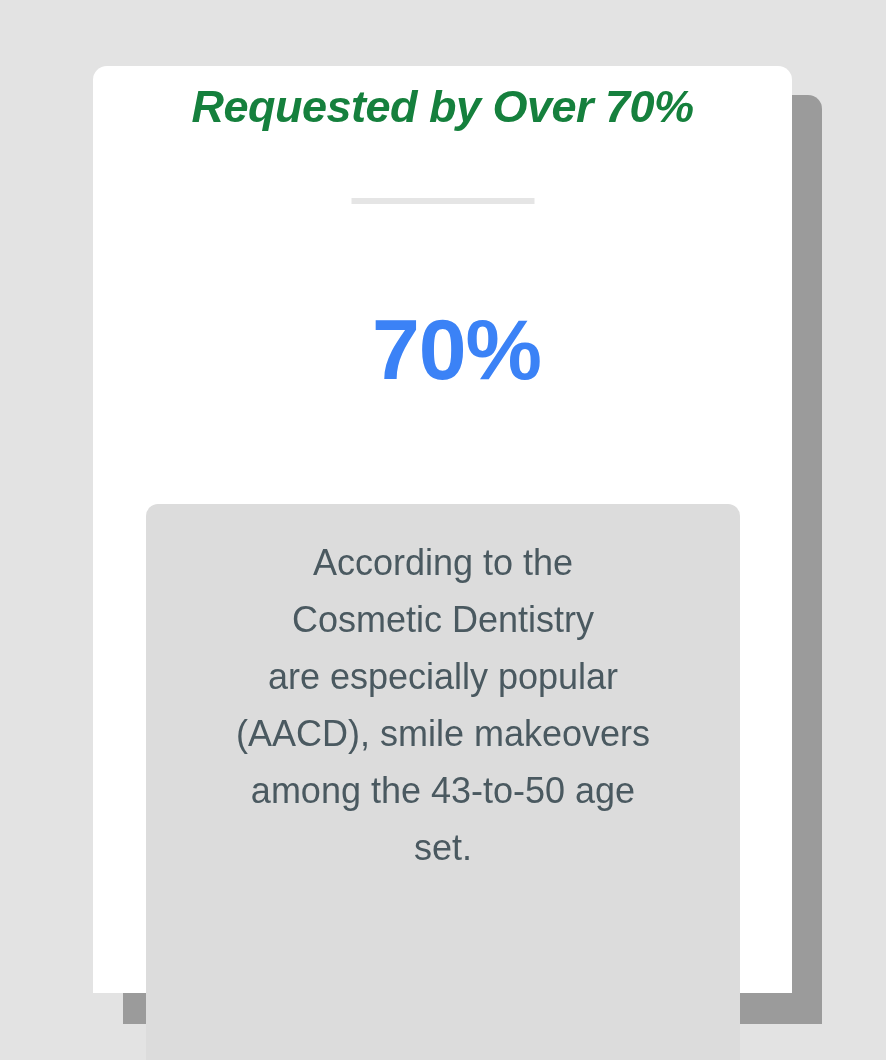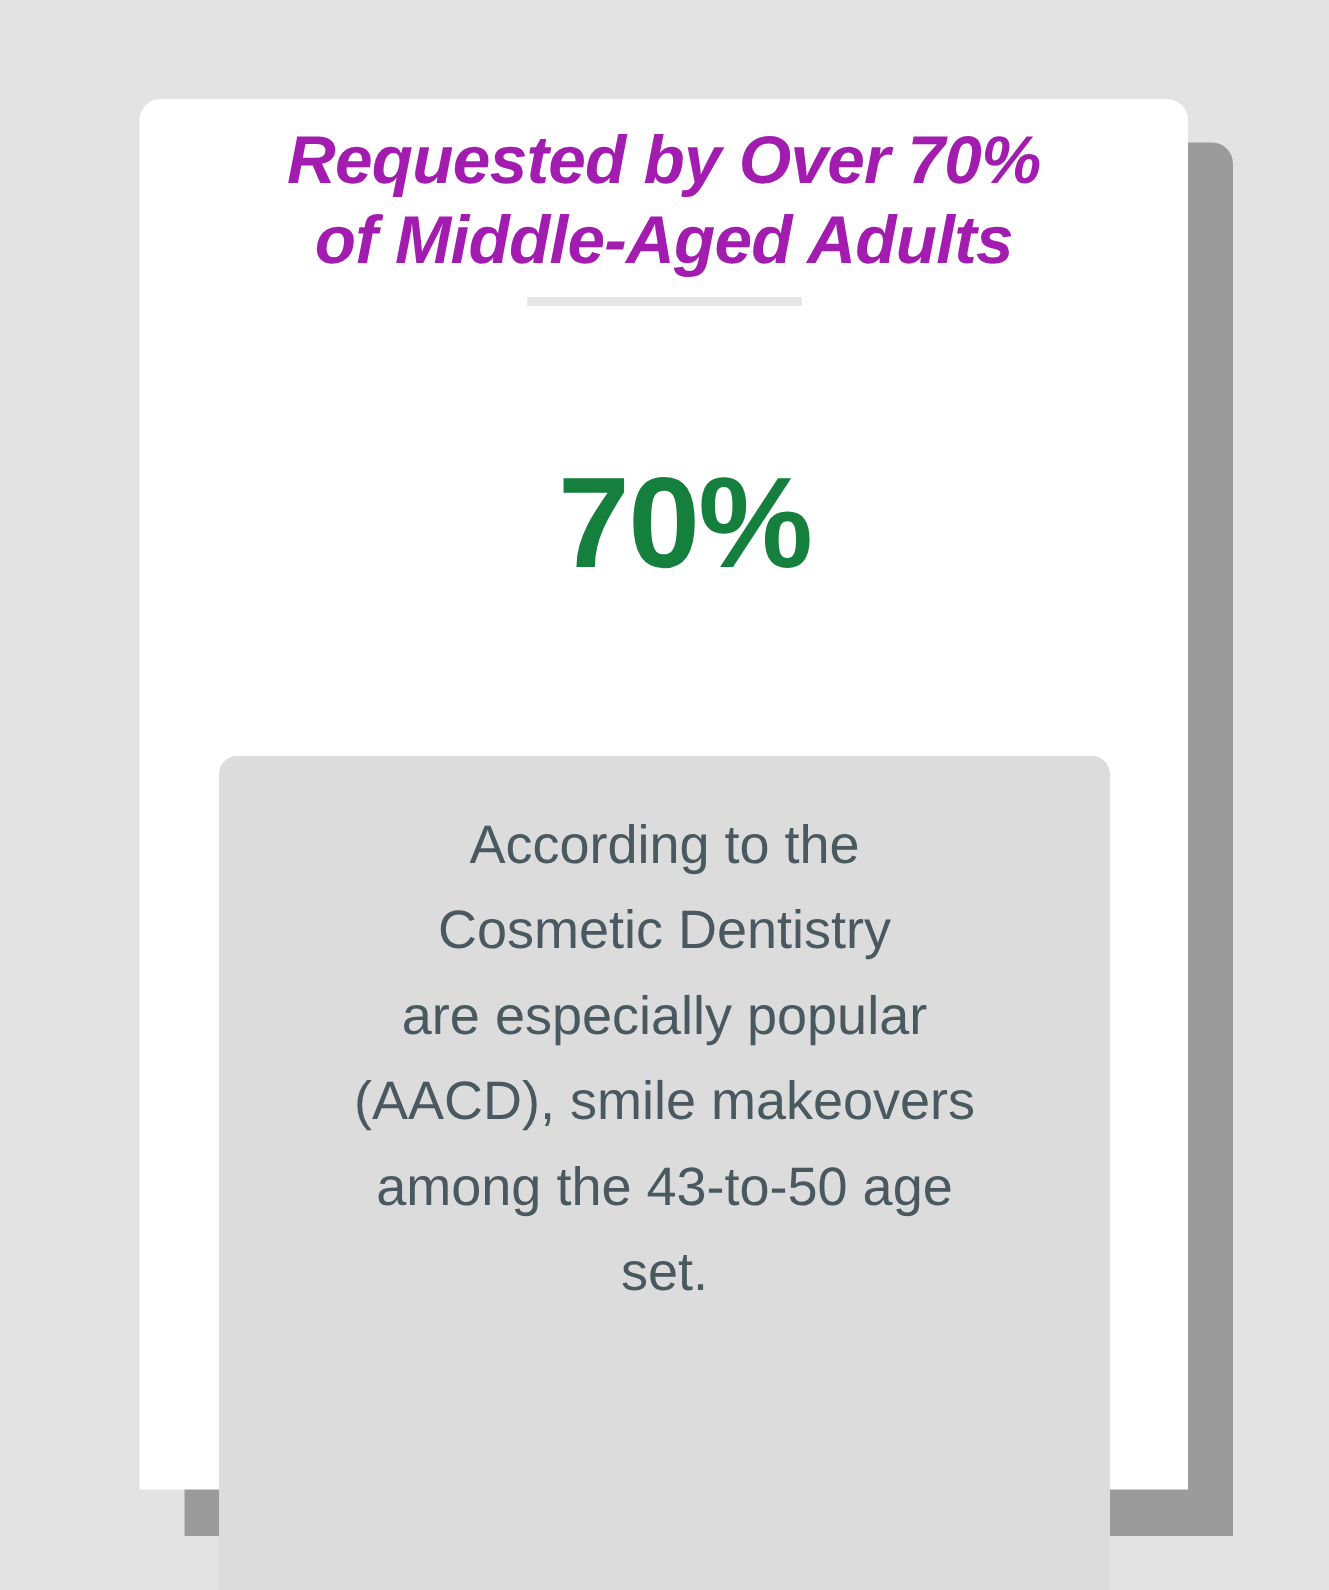--- a/index.html
+++ b/index.html
@@ -83,28 +83,27 @@
 </style>
 </head>
 <body>
 
 <div class="canvas" style="background-color: rgb(227, 227, 227);">
 
   <div class="card-shadow" style="background-color: rgb(155, 155, 155);"></div>
 
   <div class="stat-card" style="background-color: rgb(255, 255, 255);">
 
-    <div class="card-title" style="color: #a21caf;">
+    <div class="card-title" style="color: #15803d;">
       <div>Requested by Over 70%</div>
-      <div>of Middle-Aged Adults</div>
     </div>
 
     <div class="title-divider" style="background-color: rgb(229, 229, 229);"></div>
 
-    <div class="stat-value" style="color: #15803d; padding-left: 28px;">70%</div>
+    <div class="stat-value" style="color: #3b82f6; padding-left: 28px;">70%</div>
 
     <div class="info-box" style="background-color: rgb(220, 220, 220);">
       <div class="info-text" style="color: rgb(74, 89, 96);">
         <div class="info-text-line">According to the</div>
         <div class="info-text-line">Cosmetic Dentistry</div>
         <div class="info-text-line">are especially popular</div>
         <div class="info-text-line">(AACD), smile makeovers</div>
         <div class="info-text-line">among the 43-to-50 age</div>
         <div class="info-text-line">set.</div>
       </div>

